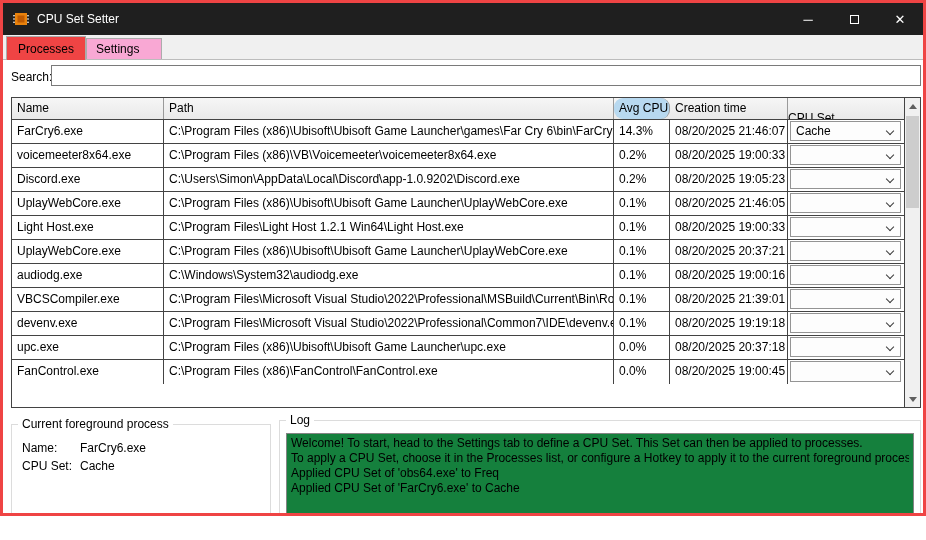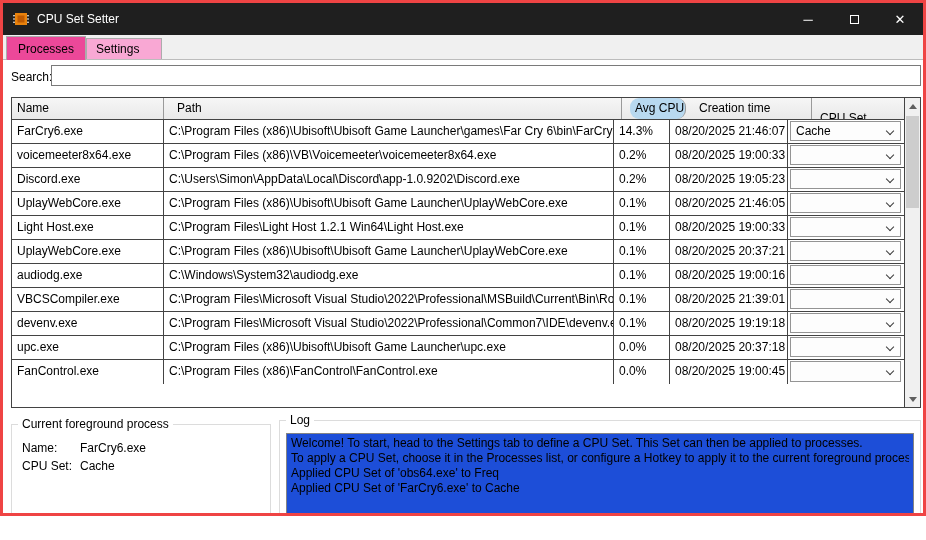--- a/index.html
+++ b/index.html
@@ -35,37 +35,37 @@
   .tabstrip {
     height: 25px; background: #f0f0f0; display: flex; align-items: flex-end;
     padding-left: 3px; border-bottom: 1px solid #bcbcbc; flex: none;
   }
   .tab {
     border: 1px solid #acacac; border-bottom: none;
     background: #f9a8d4; padding: 3px 22px 3px 9px; margin-right: 0px;
     position: relative; font-size: 12px;
   }
   .tab.active {
-    background: #ec4899; z-index: 2; padding: 5px 11px 4px 11px; margin-bottom: -1px;
+    background: #ef4444; z-index: 2; padding: 5px 11px 4px 11px; margin-bottom: -1px;
   }
   
   .content { flex: 1; position: relative; background: #fff; }
   .search-label { position: absolute; left: 8px; top: 10px; }
   .search-input {
     position: absolute; left: 48px; top: 5px; width: 870px; height: 21px;
     border: 1px solid #7a7a7a; background: #fff; font: inherit; padding: 0 4px;
     outline: none;
   }
   
   .table {
     position: absolute; left: 8px; top: 37px; width: 910px; height: 311px;
     border: 1px solid #434343; background: #fff; display: flex;
   }
   .grid { width: 892px; flex: none; }
-  .thead { display: flex; height: 22px; background: linear-gradient(#f6f6f6,#e9e9e9); border-bottom: 1px solid #434343; gap: 8px; }
+  .thead { display: flex; height: 22px; background: linear-gradient(#f6f6f6,#e9e9e9); border-bottom: 1px solid #434343; }
   .th {
     padding: 0 5px; line-height: 21px; border-right: 1px solid #9a9a9a;
     overflow: hidden; white-space: nowrap;
   }
   .th.sorted { background: #b8d9f0; border-radius: 9px; }
   .trow { display: flex; height: 24px; border-bottom: 1px solid #434343; background: #fff; }
   .trow:last-child { border-bottom: none; }
   .td {
     padding: 0 5px; line-height: 23px; border-right: 1px solid #434343;
     overflow: hidden; white-space: nowrap; position: relative;
@@ -98,21 +98,21 @@
   .group-foreground { left: 8px; top: 364px; width: 260px; height: 114px; }
   .group-log { left: 276px; top: 360px; width: 642px; height: 118px; }
   .group-legend {
     position: absolute; top: -8px; left: 6px; background: #fff; padding: 0 4px;
     white-space: nowrap;
   }
   .fg-row { position: absolute; left: 10px; display: flex; }
   .fg-row .lbl { width: 58px; flex: none; }
   .log-box {
     position: absolute; left: 6px; right: 6px; top: 12px; bottom: 6px;
-    border: 1px solid #848484; background: #1d4ed8; padding: 2px 4px;
+    border: 1px solid #848484; background: #15803d; padding: 2px 4px;
     overflow: hidden; line-height: 15px;
   }
   .log-line { white-space: nowrap; overflow: hidden; }
 </style>
 </head>
 <body>
 
 <div class="window">
 
   <div class="titlebar">

